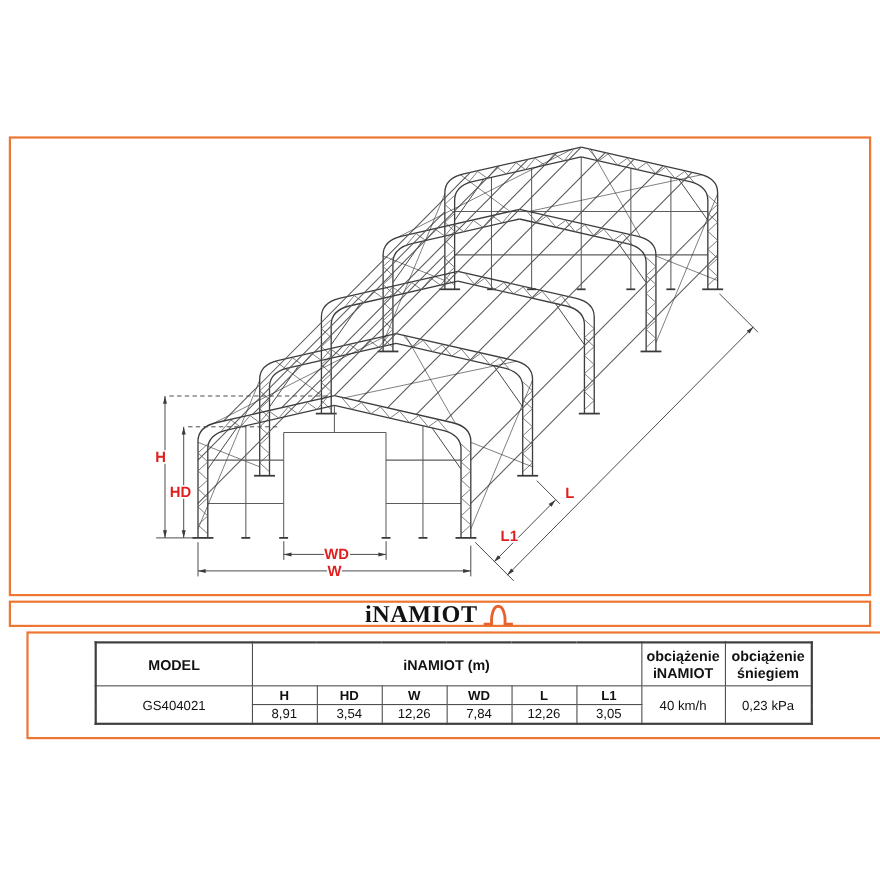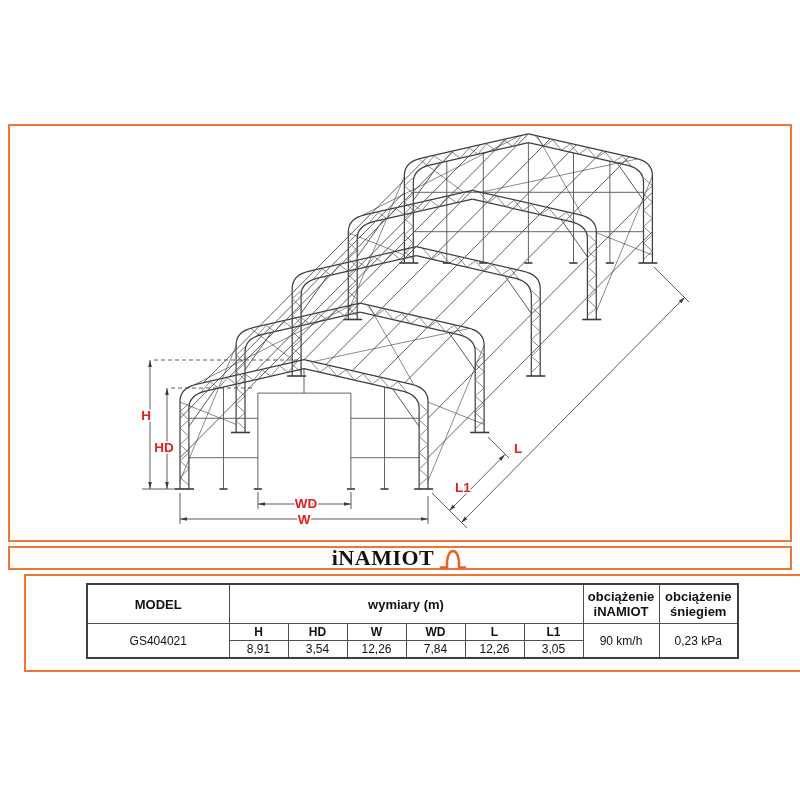--- a/index.html
+++ b/index.html
@@ -224,33 +224,33 @@
         <col style="width:59px">
           <col style="width:59px">
           <col style="width:59px">
         <col style="width:59px">
           <col style="width:76px">
           <col style="width:79px">
       </colgroup>
       <tbody>
           <tr class="hrow">
         <td>MODEL</td>
-        <td colspan="6">wymiary (m)</td>
+        <td colspan="6">iNAMIOT (m)</td>
         <td>obciążenie iNAMIOT</td>
         <td>obciążenie śniegiem</td>
       </tr>
       <tr class="srow">
         <td rowspan="2" class="modelcell">GS404021</td>
         <td class="lblcell">H</td>
         <td class="lblcell">HD</td>
         <td class="lblcell">W</td>
         <td class="lblcell">WD</td>
         <td class="lblcell">L</td>
         <td class="lblcell">L1</td>
-        <td rowspan="2">90 km/h</td>
+        <td rowspan="2">40 km/h</td>
         <td rowspan="2">0,23 kPa</td>
       </tr>
       <tr class="srow">
         <td>8,91</td>
         <td>3,54</td>
         <td>12,26</td>
         <td>7,84</td>
         <td>12,26</td>
         <td>3,05</td>
       </tr>

